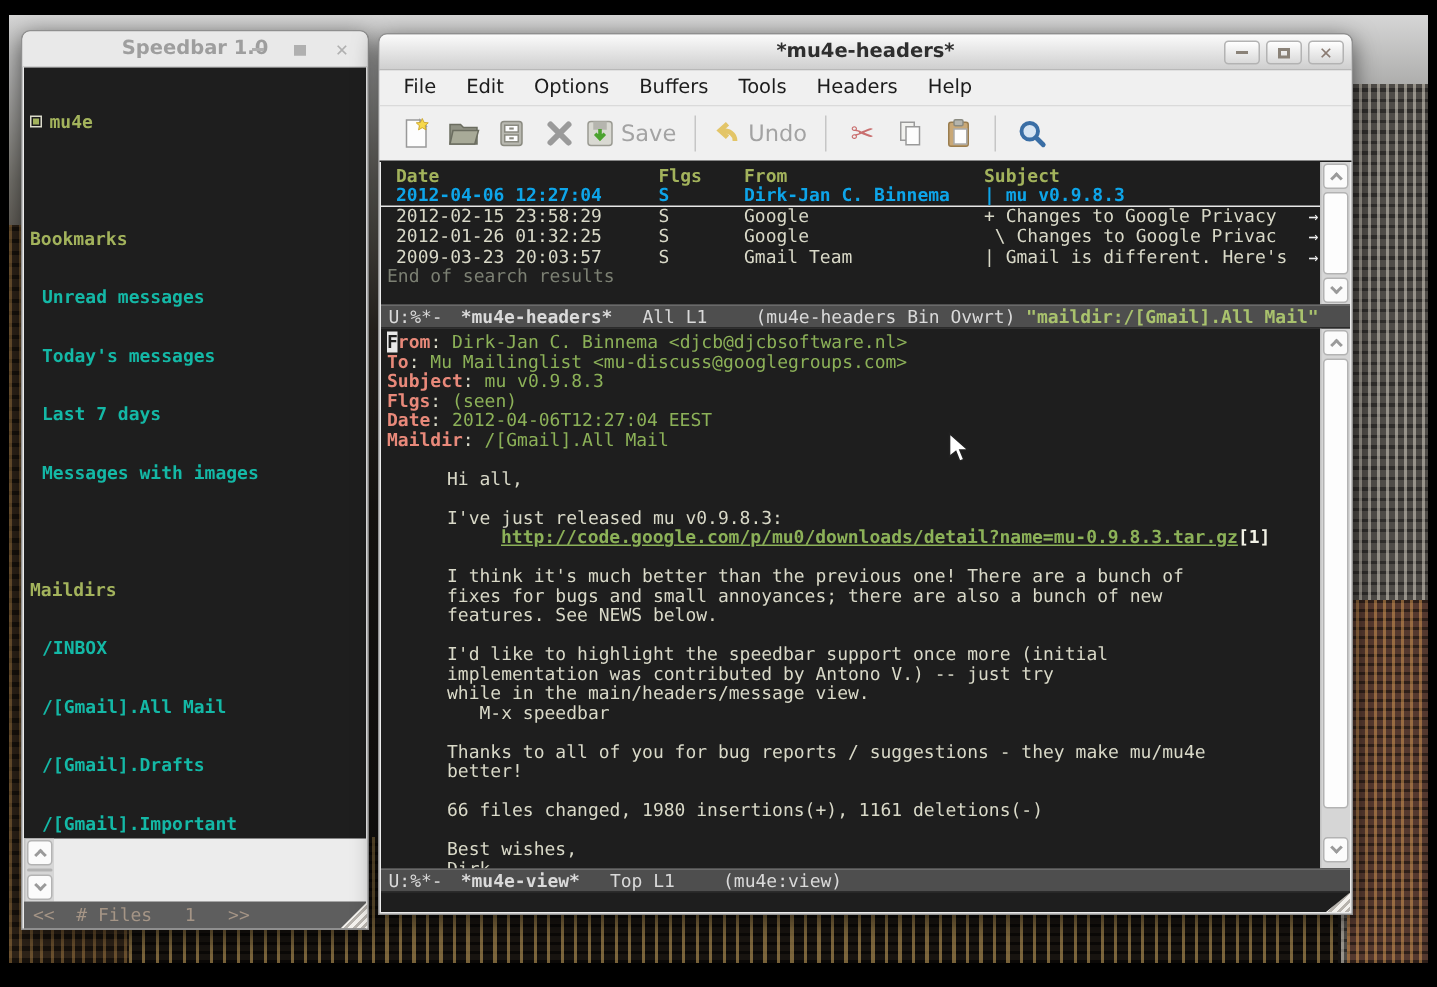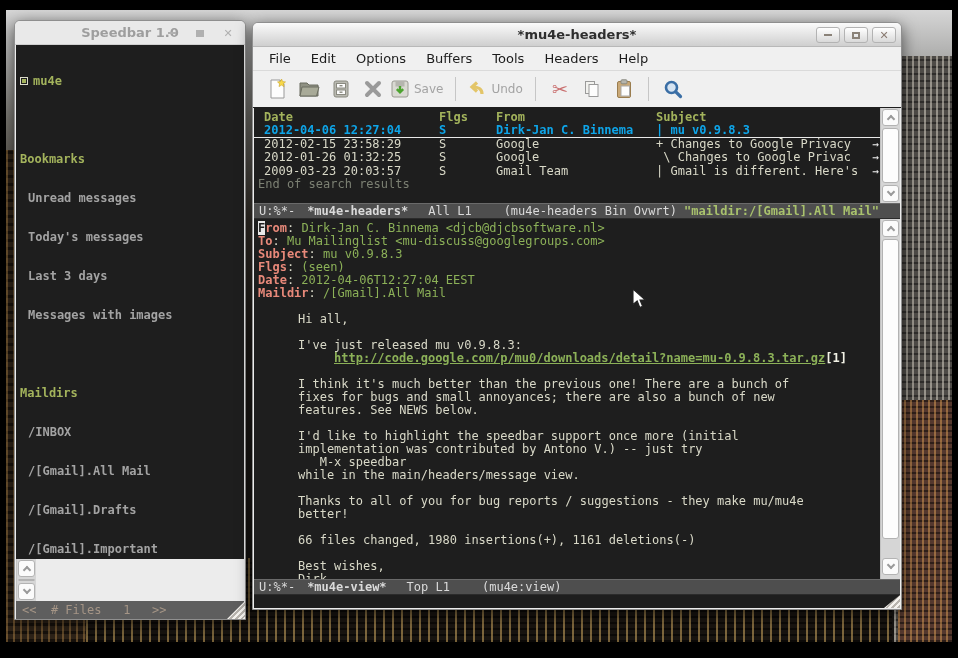--- a/index.html
+++ b/index.html
@@ -57,41 +57,41 @@
 
   
   #speedbar-win { left:14px; top:20px; width:232px; height:600px; }
   .sb-body { position:absolute; top:24px; left:1px; right:1px; bottom:18px; display:flex;flex-direction:column; }
   .sb-text { flex:1; background:#1e1e1e; color:#e8e8d8; overflow:hidden;
     font-family:"DejaVu Sans Mono", monospace; font-size:12px; font-weight:bold;
     line-height:13px; padding:4px 0 0 4px; white-space:pre; }
   .sb-line { height:13px; }
   .sb-gap { height:13px; }
   .sb-olive { color:#a3b35c; }
-  .sb-item { color:#a3a3a3; padding-left:8px; }
+  .sb-item { color:#14b8a6; padding-left:8px; }
   .sb-box { display:inline-block; width:8px; height:8px; border:1px solid #dcdccb;
     background:#1e1e1e; margin-right:5px; position:relative; top:0px; }
   .sb-box::after { content:""; position:absolute; inset:1px; background:#a3b35c; }
   .sb-modeline { position:absolute; left:1px; right:1px; bottom:0; height:18px; background:#5e5e5e;
     color:#a59586; font-family:"DejaVu Sans Mono", monospace; font-size:12px; line-height:18px;
     padding-left:6px; white-space:pre; overflow:hidden; }
   .grip { position:absolute; right:0; bottom:0; width:18px; height:18px;
     background:repeating-linear-gradient(135deg,#f4f2ee 0 2px,#b8b4ae 2px 4px);
     clip-path:polygon(100% 0,100% 100%,0 100%); }
 
   
   #emacs-win { left:252px; top:22px; width:650px; height:588px; }
   .menubar { height:24px; background:#f0f0f0; display:flex; align-items:center; padding-left:6px;
     border-bottom:1px solid #dadada; }
   .menu-item { padding:3px 10px; font-size:13px; color:#1c1c1c; }
   .toolbar { height:37px; background:#f0f0f0; display:flex; align-items:center; padding-left:8px;
     border-bottom:1px solid #1e1e1e; }
   .ticon { width:32px; height:28px; display:flex; align-items:center; justify-content:center; }
   .tgroup { display:flex; align-items:center; gap:2px; }
-  .tlabel { font-size:12px; color:#a3a3a3; margin:0 4px 0 1px; }
+  .tlabel { font-size:15px; color:#a3a3a3; margin:0 4px 0 1px; }
   .tsep { width:1px; height:24px; background:#c6c6c6; margin:0 8px; }
   .scissors { font-size:19px; color:#c96f6f; line-height:1; }
 
   .econtent { position:absolute; top:85px; left:1px; right:1px; bottom:1px;
     display:flex; flex-direction:column; background:#1e1e1e;
     font-family:"DejaVu Sans Mono", monospace; font-size:12px; color:#d9d9c8; }
 
   
   .hpane { height:95px; display:flex; flex:none; }
   .htext { flex:1; overflow:hidden; padding-top:3px; }
@@ -162,21 +162,21 @@
         </span>
     </span>
   </div>
   <div class="sb-body">
     <div class="sb-text">
       <div class="sb-line"><span class="sb-box"></span><span class="sb-olive">mu4e</span></div>
       <div class="sb-gap"></div>
       <div class="sb-line sb-olive">Bookmarks</div>
       <div class="sb-line sb-item">Unread messages</div>
       <div class="sb-line sb-item">Today's messages</div>
-      <div class="sb-line sb-item">Last 3 days</div>
+      <div class="sb-line sb-item">Last 7 days</div>
       <div class="sb-line sb-item">Messages with images</div>
       <div class="sb-gap"></div>
       <div class="sb-line sb-olive">Maildirs</div>
       <div class="sb-line sb-item">/INBOX</div>
       <div class="sb-line sb-item">/[Gmail].All Mail</div>
       <div class="sb-line sb-item">/[Gmail].Drafts</div>
       <div class="sb-line sb-item">/[Gmail].Important</div>
       <div class="sb-line sb-item">/[Gmail].Sent Mail</div>
       
       
@@ -363,22 +363,22 @@
         <div class="bline"></div>
         <div class="bline">I've just released mu v0.9.8.3:</div>
         <div class="bline linkline"><span class="msg-link">http://code.google.com/p/mu0/downloads/detail?name=mu-0.9.8.3.tar.gz</span><span class="link-ref">[1]</span></div>
         <div class="bline"></div>
         <div class="bline">I think it's much better than the previous one! There are a bunch of</div>
         <div class="bline">fixes for bugs and small annoyances; there are also a bunch of new</div>
         <div class="bline">features. See NEWS below.</div>
         <div class="bline"></div>
         <div class="bline">I'd like to highlight the speedbar support once more (initial</div>
         <div class="bline">implementation was contributed by Antono V.) -- just try</div>
+        <div class="bline">while in the main/headers/message view.</div>
         <div class="bline">   M-x speedbar</div>
-        <div class="bline">while in the main/headers/message view.</div>
         <div class="bline"></div>
         <div class="bline">Thanks to all of you for bug reports / suggestions - they make mu/mu4e</div>
         <div class="bline">better!</div>
         <div class="bline"></div>
         <div class="bline">66 files changed, 1980 insertions(+), 1161 deletions(-)</div>
         <div class="bline"></div>
         <div class="bline">Best wishes,</div>
         <div class="bline">Dirk.</div>
       </div>
       <div class="scol">

